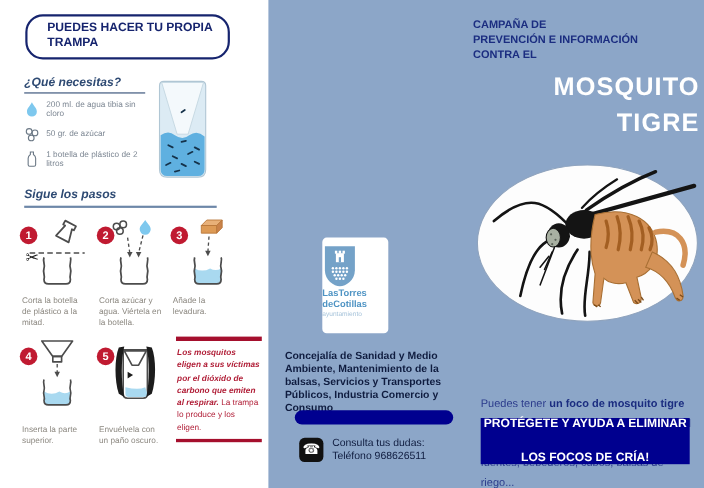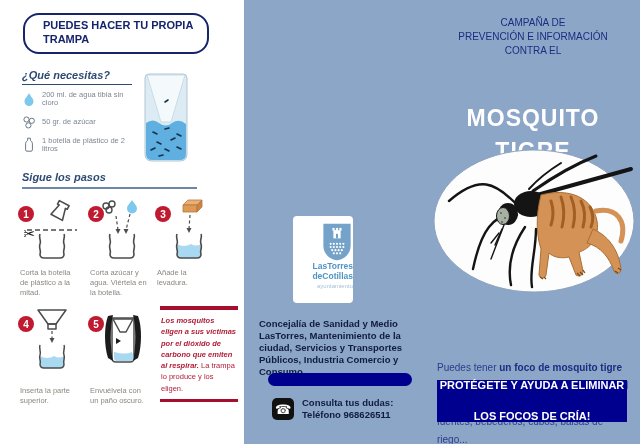--- a/index.html
+++ b/index.html
@@ -46,45 +46,45 @@
   .red-note-text{
     position:absolute;left:1px;top:9px;width:76px;
     font-size:7.5px;color:#b01d36;line-height:1.5;
   }
   .red-note-text .em{font-weight:bold;font-style:italic;}
   
   .blue-area{position:absolute;left:244px;top:0;width:396px;height:444px;background:#8ca6c8;}
   
   .logo-card{
     position:absolute;left:49px;top:216px;width:60px;height:87px;background:#fff;
-    border-radius:4px;display:flex;flex-direction:column;align-items:flex-end;padding-top:6px;box-sizing:border-box;
+    border-radius:4px;display:flex;flex-direction:column;align-items:flex-start;padding-top:6px;box-sizing:border-box;
   }
   .logo-shield{width:32px;height:40px;}
   .logo-line1,.logo-line2{font-size:8.5px;font-weight:bold;color:#4f94c4;line-height:1.15;}
   .logo-line3{font-size:6px;color:#a6c3da;margin-top:1px;}
   .department{
     position:absolute;left:15px;top:318px;width:166px;
     font-size:9.5px;font-weight:bold;color:#0f1c3f;line-height:1.25;
   }
   .navy-pill{position:absolute;left:24px;top:373px;width:144px;height:13px;background:#00008f;border-radius:7px;}
   .phone-row{position:absolute;left:28px;top:397px;display:flex;align-items:center;}
   .phone-icon{
     width:22px;height:22px;background:#111;border-radius:5px;color:#fff;
     display:flex;align-items:center;justify-content:center;font-size:13px;
     font-family:"DejaVu Sans",sans-serif;margin-right:8px;
   }
-  .phone-text{font-size:9.5px;font-weight:bold;color:#0f1c3f;line-height:1.3;}
+  .phone-text{font-size:9.5px;font-weight:normal;color:#0f1c3f;line-height:1.3;}
   
   .campaign-heading{
-    position:absolute;left:186px;top:16px;width:206px;text-align:center;
-    font-size:10px;font-weight:normal;color:#1b2d80;line-height:1.4;
+    position:absolute;left:186px;top:16px;width:206px;text-align:left;
+    font-size:10px;font-weight:bold;color:#1b2d80;line-height:1.4;
   }
   .big-title{
-    position:absolute;left:186px;top:62px;width:206px;text-align:center;
-    font-size:23px;font-weight:bold;color:#ffffff;line-height:1.45;letter-spacing:1px;margin-top:40px;
+    position:absolute;left:186px;top:62px;width:206px;text-align:right;
+    font-size:23px;font-weight:bold;color:#ffffff;line-height:1.45;letter-spacing:1px;
   }
   .oval-figure{position:absolute;left:189px;top:149px;width:202px;height:144px;}
   .front-body{
     position:absolute;left:193px;top:311px;width:198px;
     font-size:10px;color:#2c3c8c;line-height:1.8;margin-top:48px;
   }
   .front-body .b{font-weight:bold;color:#1b2d80;}
   .cta-box{
     position:absolute;left:193px;top:380px;width:190px;height:42px;background:#00008f;
     color:#fff;font-weight:bold;font-size:11px;text-align:center;
@@ -270,21 +270,21 @@
           <circle cx="13.5" cy="34.5" r="1.2"></circle>
             <circle cx="17" cy="34.5" r="1.2"></circle>
             <circle cx="20.5" cy="34.5" r="1.2"></circle>
         </g>
       </svg>
       <div class="logo-line1">LasTorres</div>
       <div class="logo-line2">deCotillas</div>
       <div class="logo-line3">ayuntamiento</div>
     </div>
 
-    <div class="department">Concejalía de Sanidad y Medio LasTorres, Mantenimiento de la ciudad, Servicios y Transportes Públicos, Industria Comercio y Consumo</div>
+    <div class="department">Concejalía de Sanidad y Medio Ambiente, Mantenimiento de la balsas, Servicios y Transportes Públicos, Industria Comercio y Consumo</div>
 
     <div class="navy-pill"></div>
 
     <div class="phone-row">
       <div class="phone-icon">
           <span>☎</span>
         </div>
       <div class="phone-text">
         <div>Consulta tus dudas:</div>
         <div>Teléfono 968626511</div>

